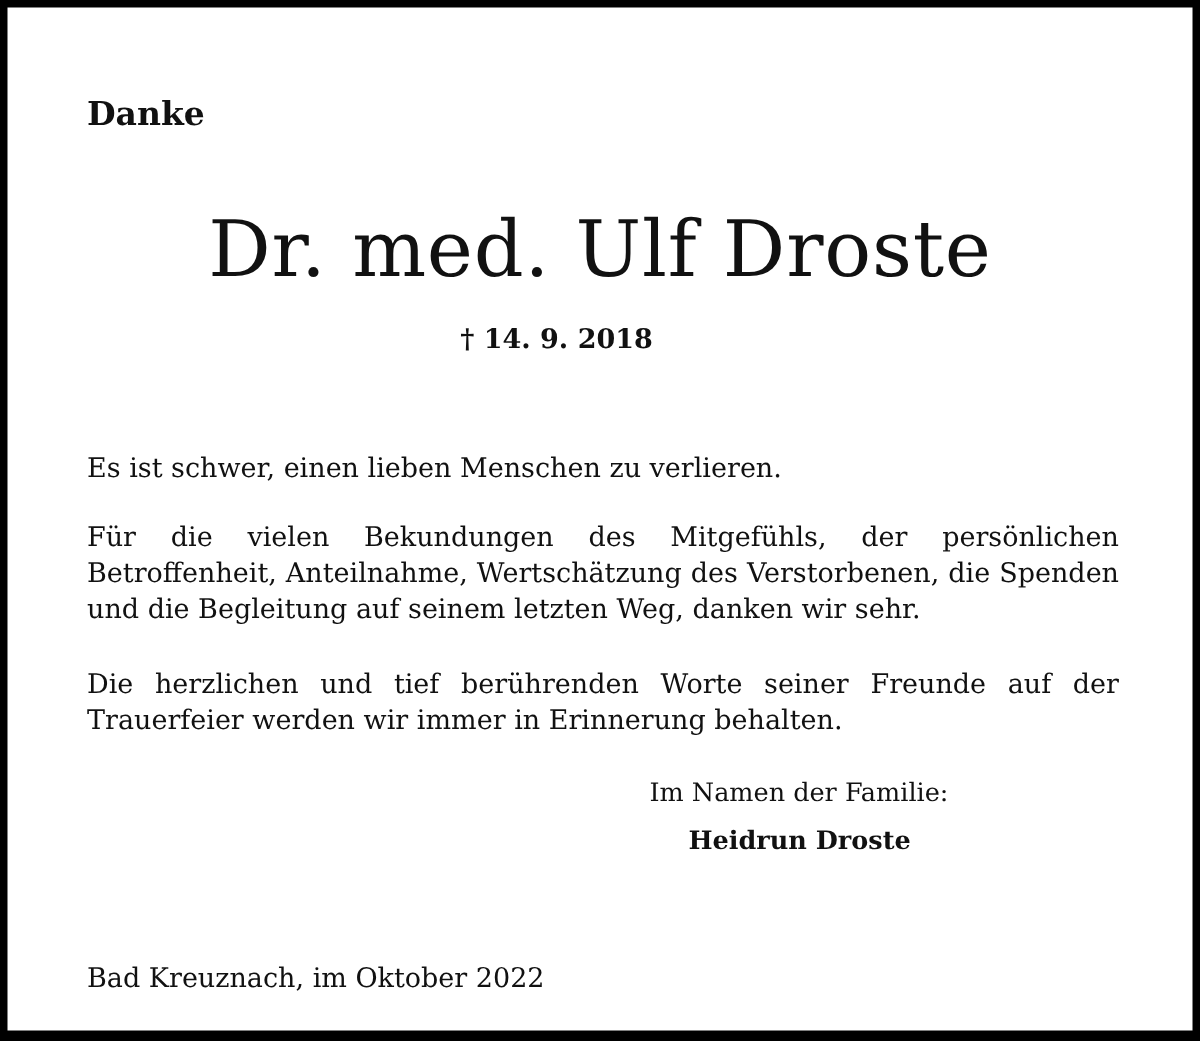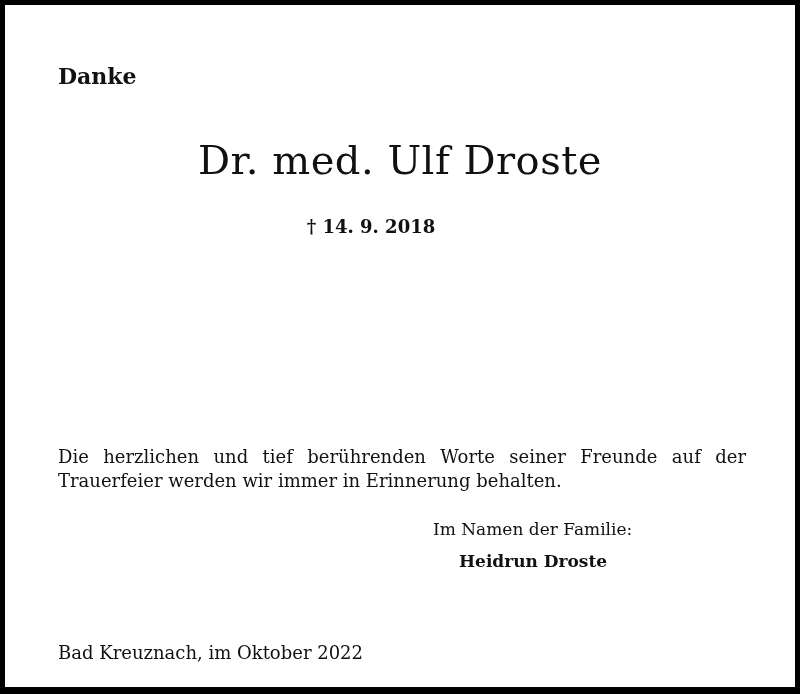--- a/index.html
+++ b/index.html
@@ -6,35 +6,37 @@
     body { width: 800px; height: 694px; overflow: hidden; }
     .frame {
       position: absolute; left: 5px; top: 5px;
       width: 790px; height: 682px;
       background: #fff;
       font-family: "DejaVu Serif", "Liberation Serif", serif;
       color: #111;
     }
     .abs { position: absolute; white-space: nowrap; }
     .danke { left: 53px; top: 58px; font-size: 22px; font-weight: bold; }
-    .name { left: 0; width: 790px; text-align: center; top: 132px; font-size: 40px; font-weight: normal; letter-spacing: 0.5px; }
+    .name { left: 0; width: 790px; text-align: center; top: 132px; font-size: 52px; font-weight: normal; letter-spacing: 0.5px; }
     .date { left: 0; width: 732px; text-align: center; top: 211px; font-size: 18px; font-weight: bold; }
     .body { left: 53px; width: 688px; font-size: 18px; line-height: 24px; white-space: normal; text-align: justify; }
     .p1 { top: 296px; }
     .p2 { top: 342px; }
     .p3 { top: 440px; }
     .sign-label { left: 428px; top: 514px; font-size: 17px; }
     .sign-name { left: 454px; top: 546px; font-size: 17px; font-weight: bold; }
     .place { left: 53px; top: 637px; font-size: 18px; }
     .place b { font-weight: normal; }
   </style>
 </head>
 <body>
 
 <div class="frame">
   <div class="abs danke">Danke</div>
   <div class="abs name">Dr. med. Ulf Droste</div>
   <div class="abs date">† 14. 9. 2018</div>
+  <div class="abs body p1">Es ist schwer, einen lieben Menschen zu verlieren.</div>
+  <div class="abs body p2">Für die vielen Bekundungen des Mitgefühls, der persönlichen Betroffenheit, Anteilnahme, Wertschätzung des Verstorbenen, die Spenden und die Begleitung auf seinem letzten Weg, danken wir sehr.</div>
   <div class="abs body p3">Die herzlichen und tief berührenden Worte seiner Freunde auf der Trauerfeier werden wir immer in Erinnerung behalten.</div>
   <div class="abs sign-label">Im Namen der Familie:</div>
   <div class="abs sign-name">Heidrun Droste</div>
   <div class="abs place"><b>Bad Kreuznach,</b><span> im Oktober 2022</span></div>
 </div>
 
 </body></html>

